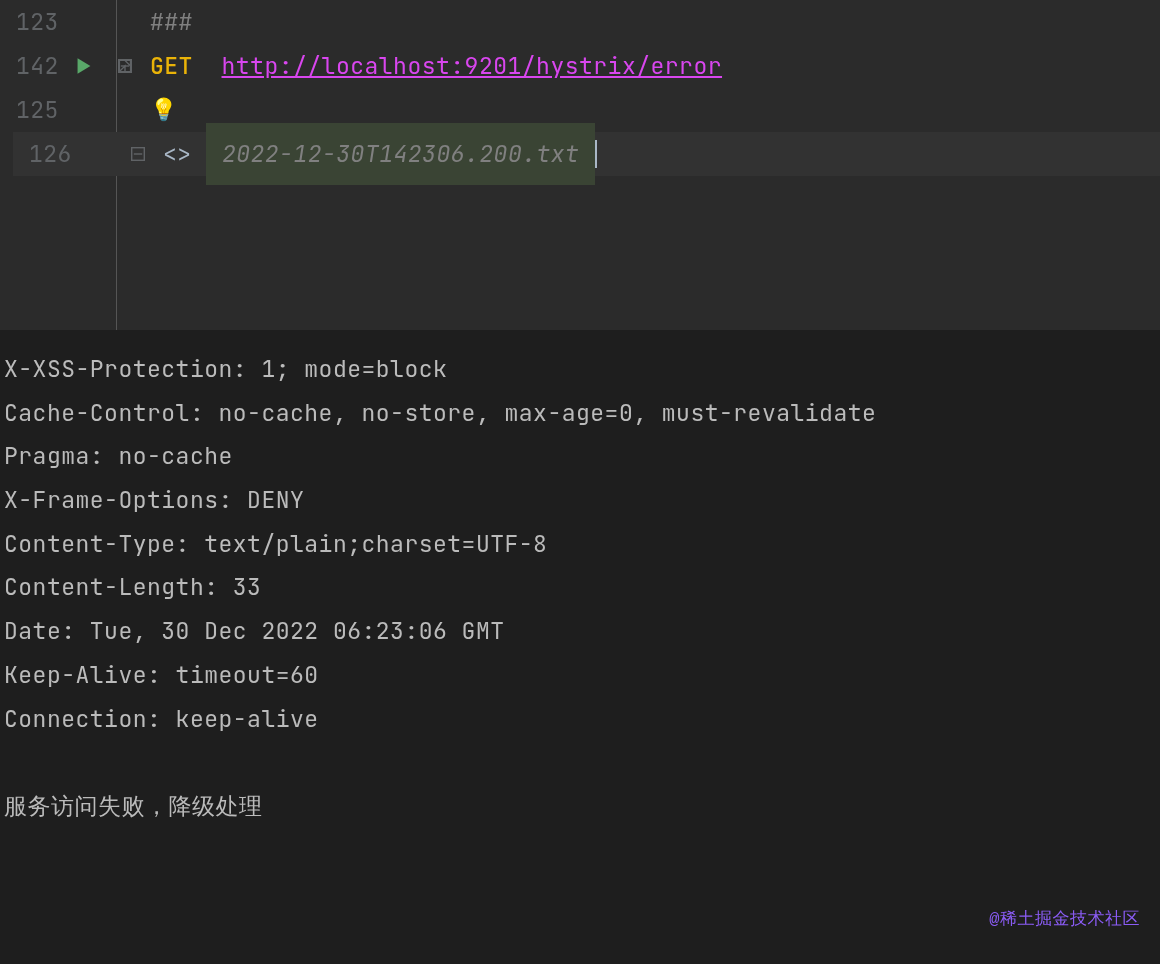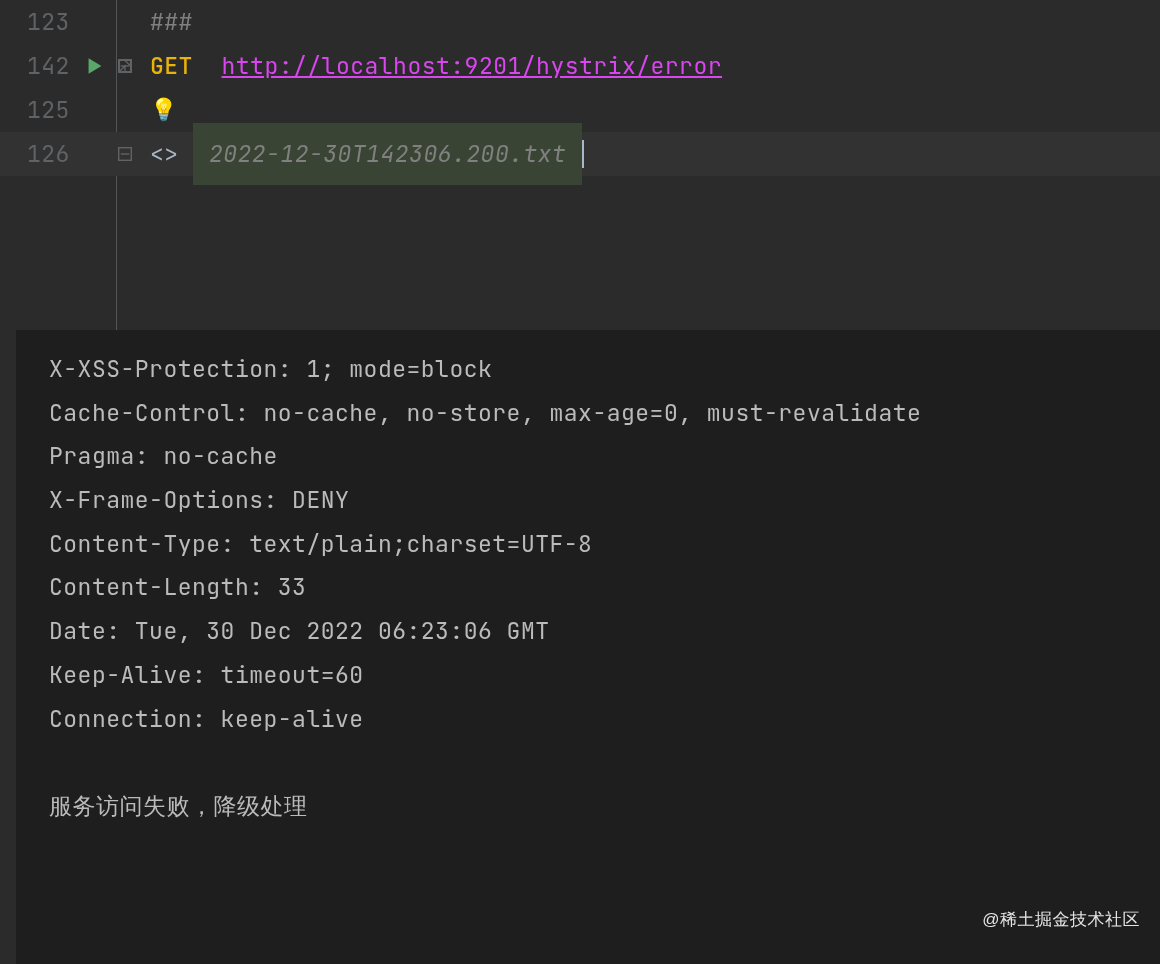--- a/index.html
+++ b/index.html
@@ -25,21 +25,21 @@
       display: flex;
       align-items: center;
       height: 44px;
       position: relative;
     }
 
     .gutter {
       width: 115px;
       display: flex;
       align-items: center;
-      justify-content: flex-end;
+      justify-content: center;
       padding-left: 5px;
       color: #606366;
       position: relative;
     }
 
     .line-number {
       width: 48px;
       text-align: left;
       color: #606366;
       font-size: 23px;
@@ -78,20 +78,21 @@
     }
 
     .tag-operator { color: #a9b7c6; }
     .http-method { color: #eab308; font-weight: 500; }
     .url { color: #d946ef; text-decoration: underline; }
     .comment-hash { color: #808080; }
     .response-file { color: #808080; font-style: italic; }
 
     .highlighted-line {
       background: #323232;
+      margin-left: 13px;
     }
 
     .selection-bg {
       background: #3a4434;
       padding: 16px;
     }
 
     .lightbulb {
       font-size: 22px;
       line-height: 1;
@@ -101,39 +102,38 @@
       display: inline-block;
       width: 2px;
       height: 28px;
       background: #a9b7c6;
       vertical-align: middle;
     }
 
     .response-pane {
       background: #1e1e1e;
       color: #bbbbbb;
-      padding: 18px 33px;
+      padding: 18px 4px;
       height: 634px;
       font-size: 23px;
       line-height: 1.9;
       position: relative;
-      margin-left: 16px;
     }
 
     .response-line {
       white-space: pre;
     }
 
     .watermark {
       position: absolute;
       bottom: 28px;
       right: 20px;
-      color: #e5e5e5;
+      color: #8b5cf6;
       font-size: 17px;
-      font-family: Liberation Sans, sans-serif;
+      font-family: Liberation Mono, monospace;
     }
   </style>
 </head>
 <body>
 
 <div class="editor-pane">
   <div class="gutter-border"></div>
 
   <div class="line">
     <div class="gutter">

